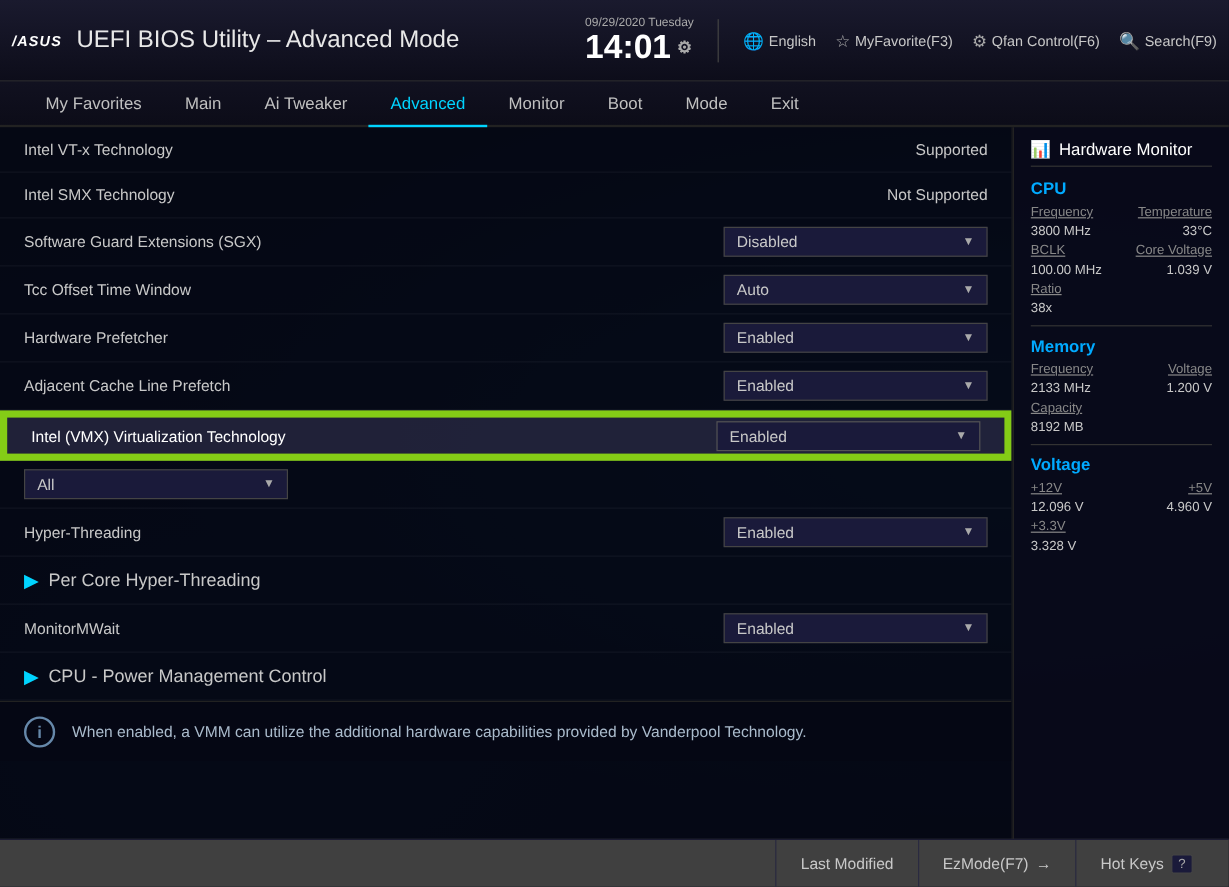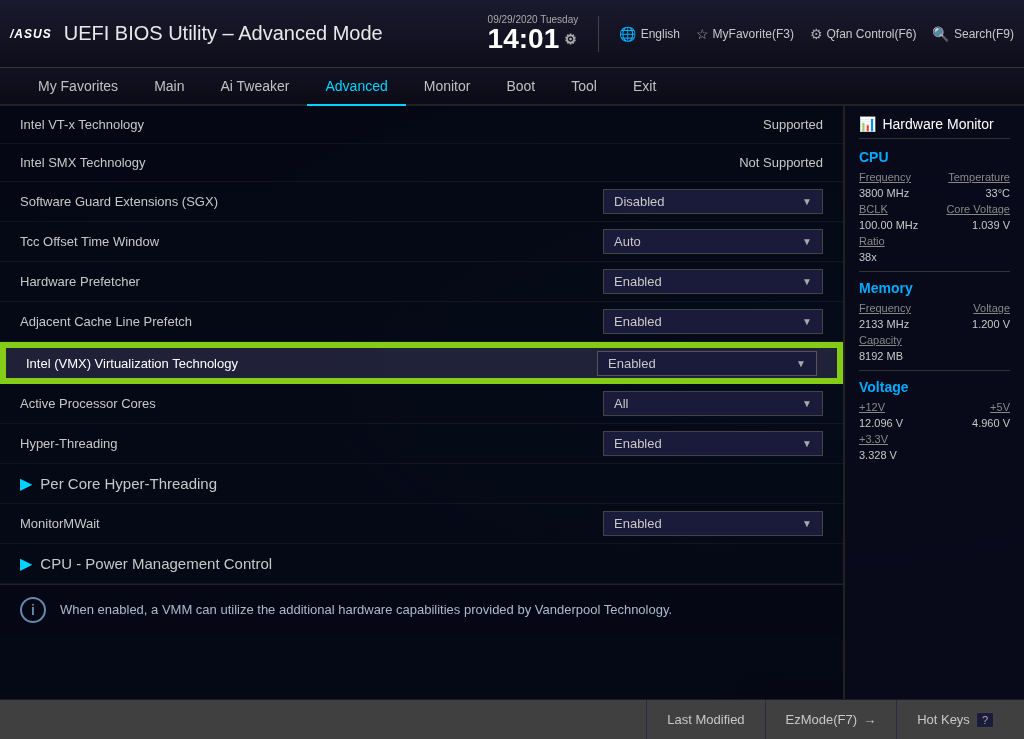--- a/index.html
+++ b/index.html
@@ -414,21 +414,21 @@
   </div>
 </div>
 
 <div class="menubar">
   <div class="menu-item">My Favorites</div>
   <div class="menu-item">Main</div>
   <div class="menu-item">Ai Tweaker</div>
   <div class="menu-item active">Advanced</div>
   <div class="menu-item">Monitor</div>
   <div class="menu-item">Boot</div>
-  <div class="menu-item">Tool</div>
+  <div class="menu-item">Mode</div>
   <div class="menu-item">Exit</div>
 </div>
 
 <div class="main-content">
 
   <div class="settings-panel">
 
     <div class="static-row">
       <span class="static-label">Intel VT-x Technology</span>
       <span class="static-value">Supported</span>
@@ -473,21 +473,20 @@
 
     <div class="setting-row highlighted">
       <span class="setting-label">Intel (VMX) Virtualization Technology</span>
       <div class="setting-dropdown highlighted-dropdown">
         <span class="setting-dropdown-text">Enabled</span>
         <span class="dropdown-arrow">▼</span>
       </div>
     </div>
 
     <div class="setting-row">
-      <span class="setting-label">Active Processor Cores</span>
       <div class="setting-dropdown">
         <span class="setting-dropdown-text">All</span>
         <span class="dropdown-arrow">▼</span>
       </div>
     </div>
 
     <div class="setting-row">
       <span class="setting-label">Hyper-Threading</span>
       <div class="setting-dropdown">
         <span class="setting-dropdown-text">Enabled</span>

